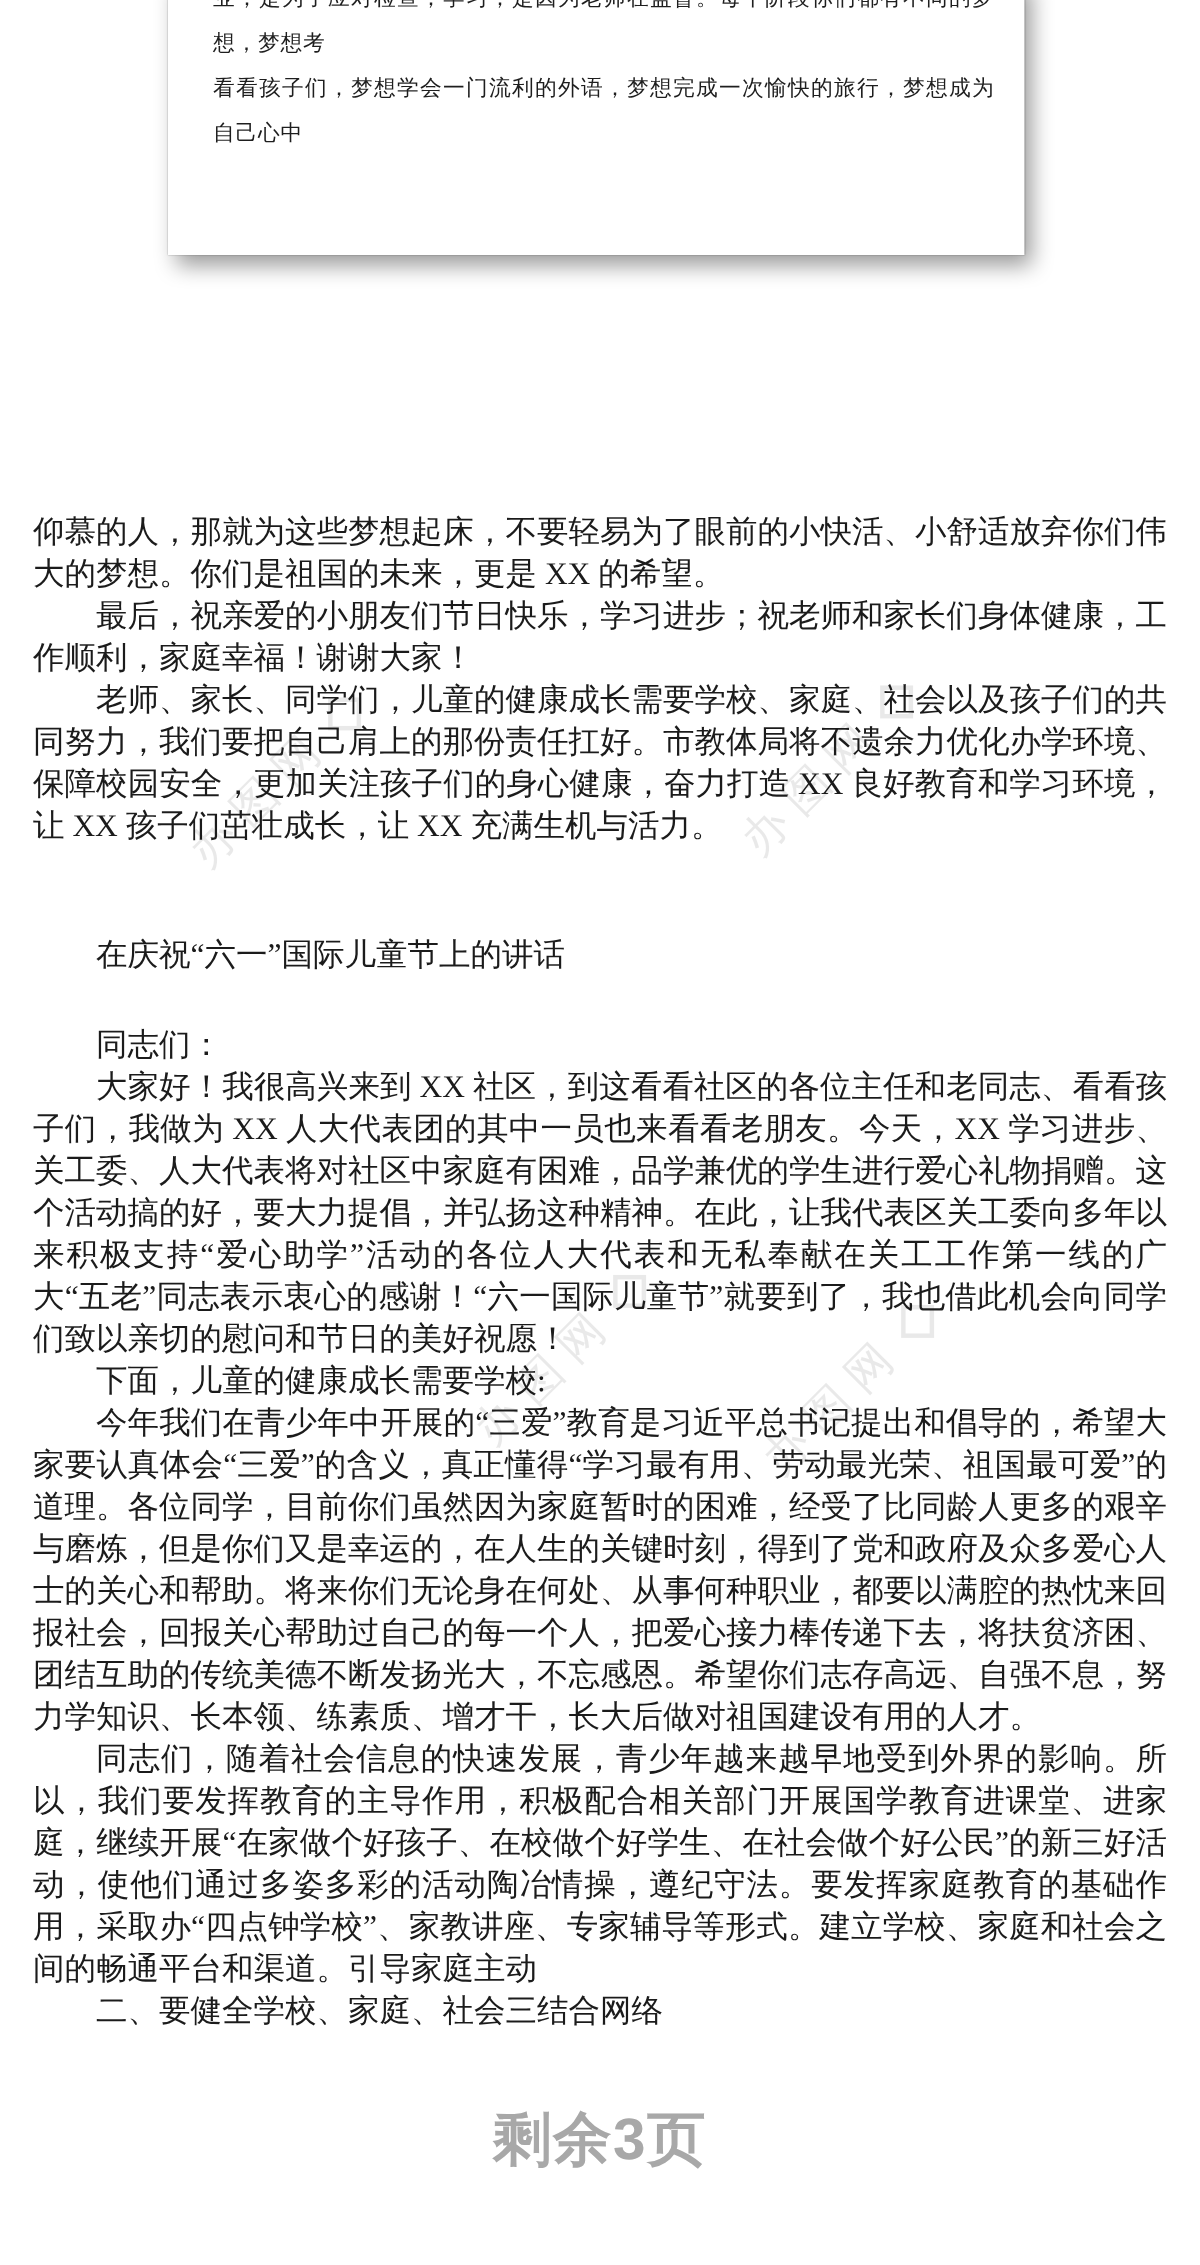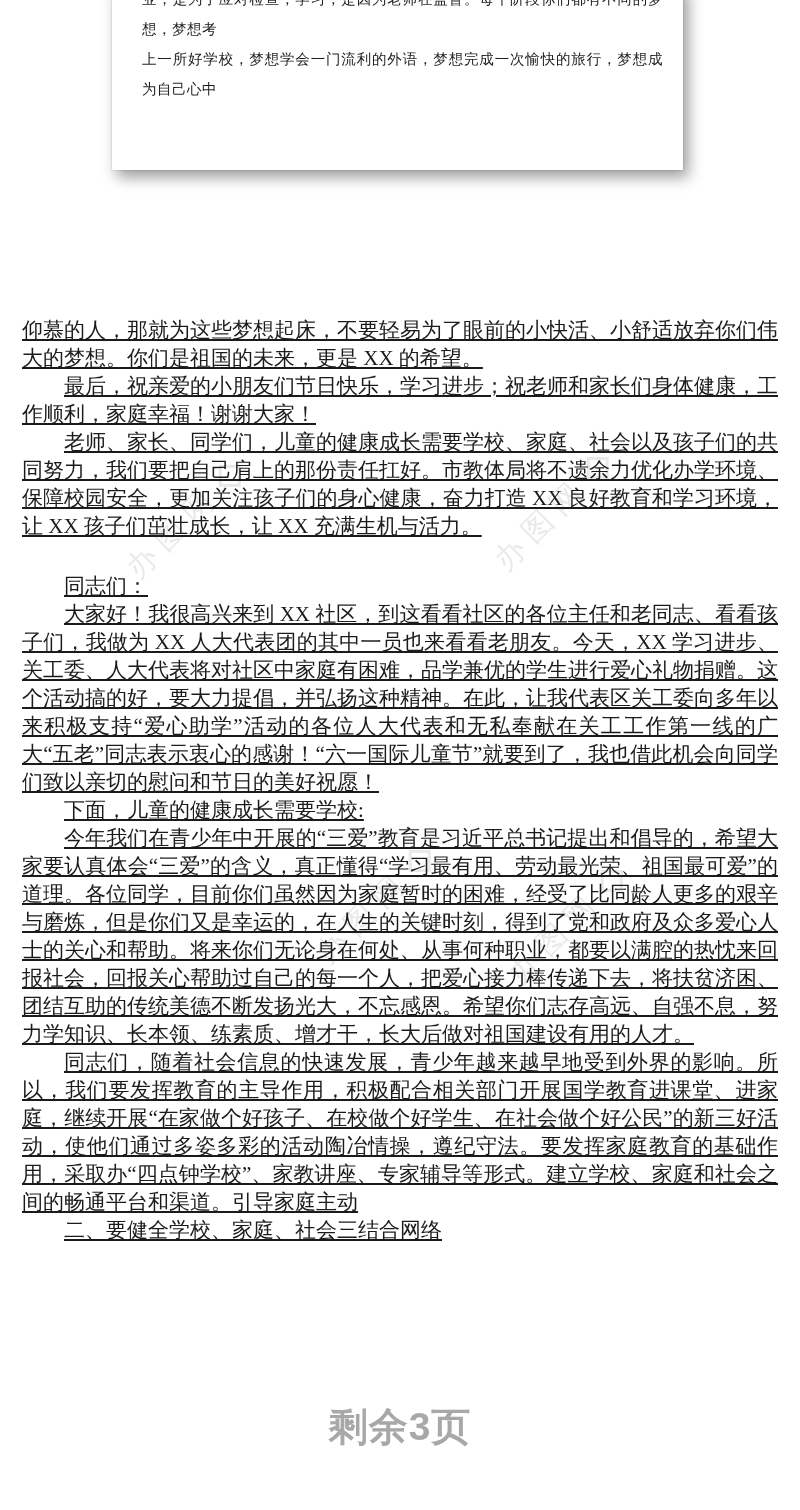--- a/index.html
+++ b/index.html
@@ -53,28 +53,27 @@
     height: 22px;
     border: 3px solid rgba(0,0,0,0.085);
     transform: rotate(45deg);
     flex: 0 0 auto;
   }
 
   
   .doc-body {
     position: absolute;
     left: 22px;
-    top: 316px;
+    top: 340px;
     width: 756px;
     z-index: 2;
     font-size: 21px;
     line-height: 28px;
     color: #1b1b1b;
     text-align: justify;
-    text-decoration: underline;
   }
   .doc-body p { text-indent: 2em; }
   .doc-body p.no-indent { text-indent: 0; }
   .doc-body p.speech-title { margin-top: 58px; }
   .doc-body p.salutation { margin-top: 32px; }
 
   
   .preview-footer {
     position: absolute;
     left: 0;
@@ -108,28 +107,29 @@
   <span class="wm-logo"></span>
 </div>
 <div class="wm" style="left:492px; top:905px;">
   <span>办图网</span>
   <span class="wm-logo"></span>
 </div>
 
 <div class="prev-page-card">
   <div class="pp-text">
     <div>业，是为了应对检查，学习，是因为老师在监督。每个阶段你们都有不同的梦想，梦想考</div>
-    <div>上一所好学校，梦想学会一门流利的外语，梦想完成一次愉快的旅行，梦想成为自己心中</div>
+    <div>看看孩子们，梦想学会一门流利的外语，梦想完成一次愉快的旅行，梦想成为自己心中</div>
   </div>
 </div>
 
 <div class="doc-body">
   <p class="no-indent">仰慕的人，那就为这些梦想起床，不要轻易为了眼前的小快活、小舒适放弃你们伟大的梦想。你们是祖国的未来，更是 XX 的希望。</p>
   <p>最后，祝亲爱的小朋友们节日快乐，学习进步；祝老师和家长们身体健康，工作顺利，家庭幸福！谢谢大家！</p>
   <p>老师、家长、同学们，儿童的健康成长需要学校、家庭、社会以及孩子们的共同努力，我们要把自己肩上的那份责任扛好。市教体局将不遗余力优化办学环境、保障校园安全，更加关注孩子们的身心健康，奋力打造 XX 良好教育和学习环境，让 XX 孩子们茁壮成长，让 XX 充满生机与活力。</p>
+  <p class="speech-title">在庆祝“六一”国际儿童节上的讲话</p>
   <p class="salutation">同志们：</p>
   <p>大家好！我很高兴来到 XX 社区，到这看看社区的各位主任和老同志、看看孩子们，我做为 XX 人大代表团的其中一员也来看看老朋友。今天，XX 学习进步、关工委、人大代表将对社区中家庭有困难，品学兼优的学生进行爱心礼物捐赠。这个活动搞的好，要大力提倡，并弘扬这种精神。在此，让我代表区关工委向多年以来积极支持“爱心助学”活动的各位人大代表和无私奉献在关工工作第一线的广大“五老”同志表示衷心的感谢！“六一国际儿童节”就要到了，我也借此机会向同学们致以亲切的慰问和节日的美好祝愿！</p>
   <p>下面，儿童的健康成长需要学校:</p>
   <p>今年我们在青少年中开展的“三爱”教育是习近平总书记提出和倡导的，希望大家要认真体会“三爱”的含义，真正懂得“学习最有用、劳动最光荣、祖国最可爱”的道理。各位同学，目前你们虽然因为家庭暂时的困难，经受了比同龄人更多的艰辛与磨炼，但是你们又是幸运的，在人生的关键时刻，得到了党和政府及众多爱心人士的关心和帮助。将来你们无论身在何处、从事何种职业，都要以满腔的热忱来回报社会，回报关心帮助过自己的每一个人，把爱心接力棒传递下去，将扶贫济困、团结互助的传统美德不断发扬光大，不忘感恩。希望你们志存高远、自强不息，努力学知识、长本领、练素质、增才干，长大后做对祖国建设有用的人才。</p>
   <p>同志们，随着社会信息的快速发展，青少年越来越早地受到外界的影响。所以，我们要发挥教育的主导作用，积极配合相关部门开展国学教育进课堂、进家庭，继续开展“在家做个好孩子、在校做个好学生、在社会做个好公民”的新三好活动，使他们通过多姿多彩的活动陶冶情操，遵纪守法。要发挥家庭教育的基础作用，采取办“四点钟学校”、家教讲座、专家辅导等形式。建立学校、家庭和社会之间的畅通平台和渠道。引导家庭主动</p>
   <p>二、要健全学校、家庭、社会三结合网络</p>
 </div>
 
 <div class="preview-footer">
   <span>剩余3页</span>

